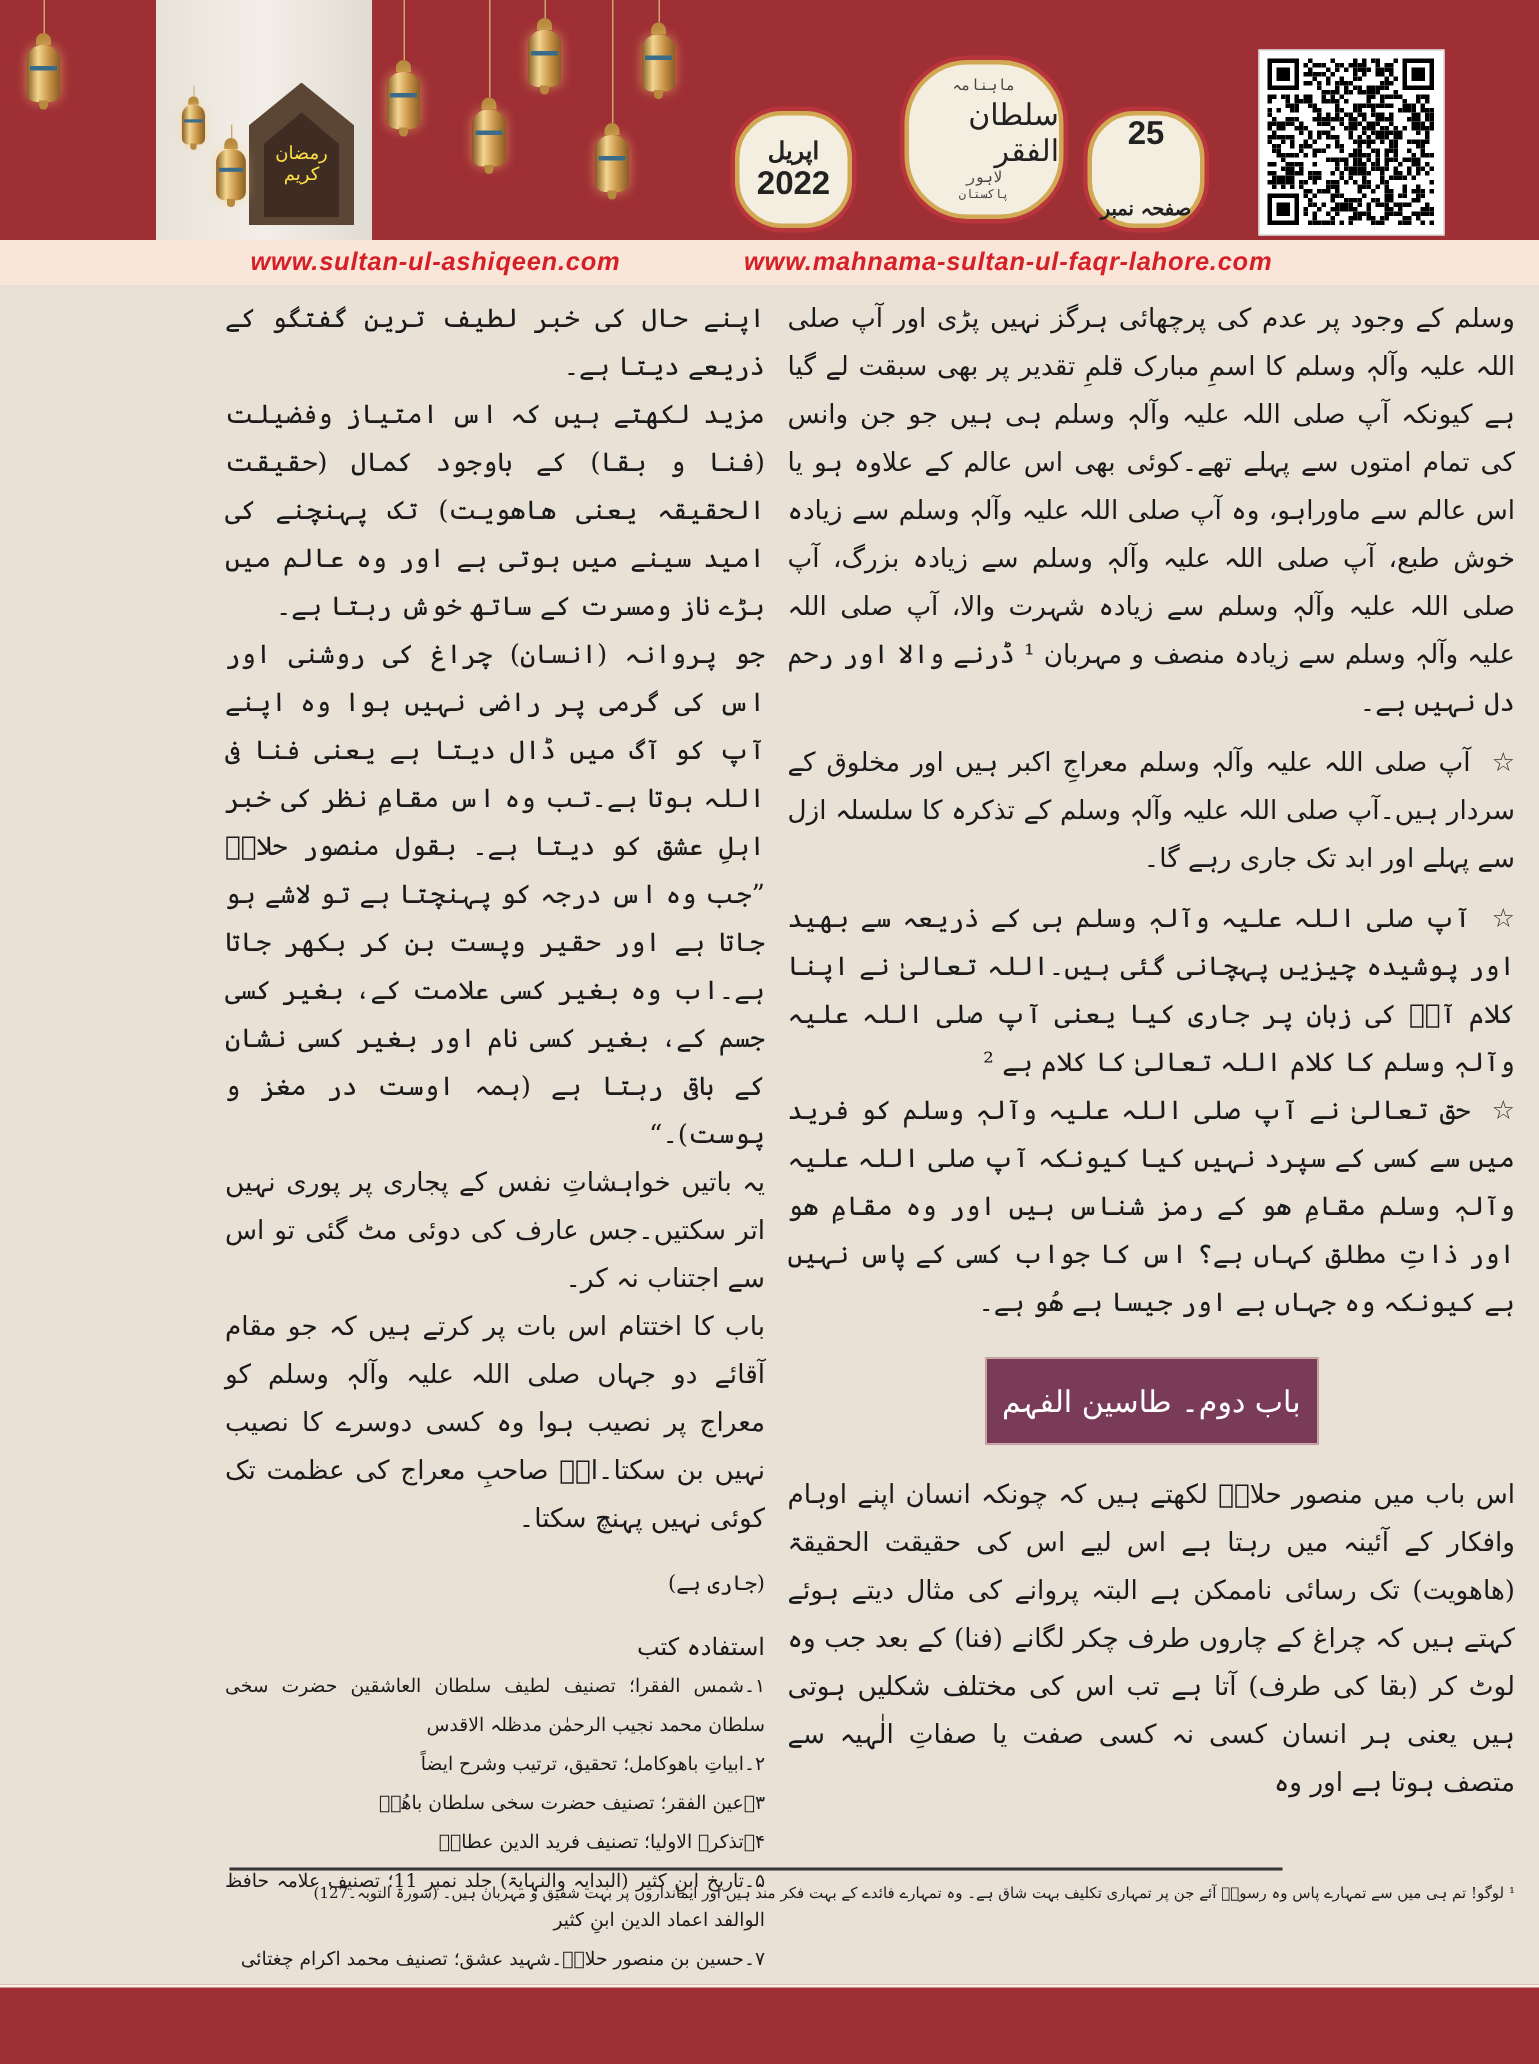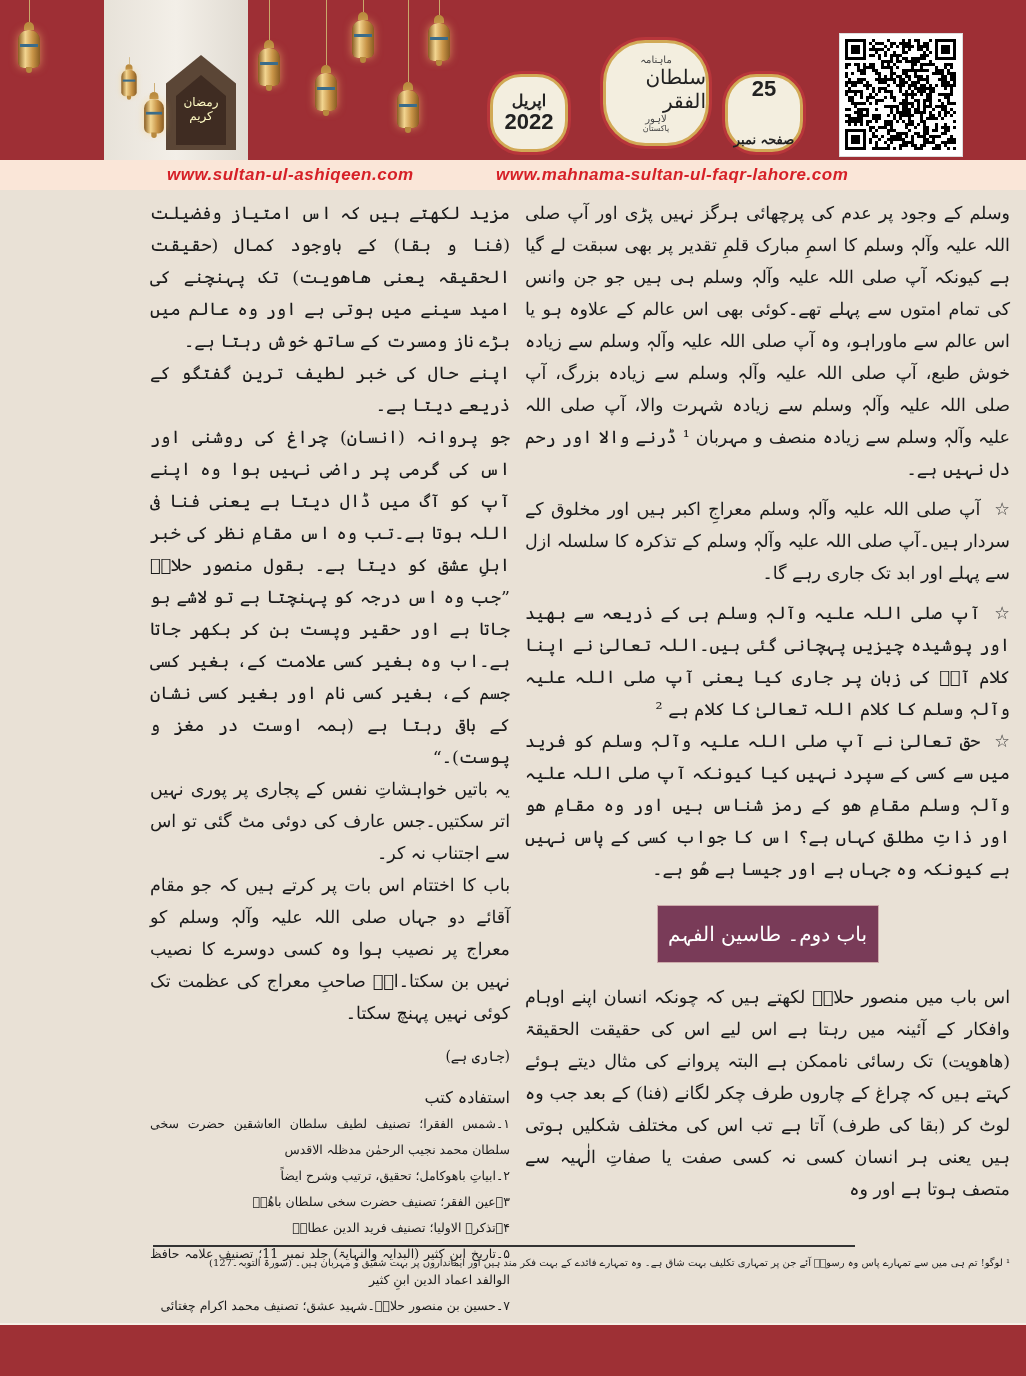--- a/index.html
+++ b/index.html
@@ -23,21 +23,21 @@
     clip-path:polygon(50% 0, 100% 30%, 100% 100%, 0 100%, 0 30%);
     border:0;
   }
   .arch-inner {
     position:absolute; left:176px; top:75px; width:50px; height:70px;
     background:#3f2c22;
     clip-path:polygon(50% 0, 100% 30%, 100% 100%, 0 100%, 0 30%);
   }
   .arch-text {
     position:absolute; left:178px; top:95px; width:46px; text-align:center;
-    color:#fef9c3; font-family:"DejaVu Serif", serif; font-size:12px;
+    color:#fde047; font-family:"DejaVu Serif", serif; font-size:12px;
   }
   .lantern { position:absolute; width:22px; }
   .lantern .string { width:1px; background:#c9a86a; margin:0 auto; }
   .lantern .cap { width:10px; height:8px; background:#b8893e; margin:0 auto; border-radius:5px 5px 0 0; }
   .lantern .body {
     width:22px; height:38px; margin:0 auto;
     background:linear-gradient(90deg,#8a5d22,#f2d590,#c89447,#8a5d22);
     border-radius:10px 10px 6px 6px;
     box-shadow:0 0 8px rgba(255,210,120,0.55);
   }
@@ -50,21 +50,21 @@
     box-shadow:0 0 0 3px #b8363b;
     display:flex; flex-direction:column; align-items:center; justify-content:center;
     color:#222;
   }
   .badge-date { left:490px; top:74px; width:72px; height:72px; border-radius:40%; }
   .badge-logo { left:603px; top:40px; width:100px; height:100px; border-radius:40%; }
   .badge-page { left:725px; top:74px; width:72px; height:72px; border-radius:40%;justify-content:space-between; }
   .badge .urdu-sm { font-family:"DejaVu Serif", serif; font-size:16px; line-height:18px; direction:rtl;font-weight:bold; }
   .badge .num { font-family:"Liberation Sans", sans-serif; font-weight:bold; font-size:22px; line-height:24px; }
   .badge .logo-title { font-family:"DejaVu Serif", serif; font-size:20px; direction:rtl; line-height:24px; }
-  .badge .logo-sub { font-family:Liberation Sans, sans-serif; font-size:10px; direction:rtl; color:#444; }
+  .badge .logo-sub { font-family:Liberation Mono, monospace; font-size:10px; direction:rtl; color:#444; }
 
   .qr {
     position:absolute; left:839px; top:33px; width:122px; height:122px;
     background:#fff; border:1px solid #ddd;
   }
   .qr svg { display:block; }
 
   .url-bar {
     position:absolute; left:0; top:160px; width:1026px; height:30px;
     background:#fae6d8;
@@ -807,22 +807,22 @@
     <span class="star">☆</span><span>آپ صلی اللہ علیہ وآلہٖ وسلم ہی کے ذریعہ سے بھید اور پوشیدہ چیزیں پہچانی گئی ہیں۔اللہ تعالیٰ نے اپنا کلام آپؐ کی زبان پر جاری کیا یعنی آپ صلی اللہ علیہ وآلہٖ وسلم کا کلام اللہ تعالیٰ کا کلام ہے ²</span>
   </p>
   <p class="p">
     <span class="star">☆</span><span>حق تعالیٰ نے آپ صلی اللہ علیہ وآلہٖ وسلم کو فرید میں سے کسی کے سپرد نہیں کیا کیونکہ آپ صلی اللہ علیہ وآلہٖ وسلم مقامِ ھو کے رمز شناس ہیں اور وہ مقامِ ھو اور ذاتِ مطلق کہاں ہے؟ اس کا جواب کسی کے پاس نہیں ہے کیونکہ وہ جہاں ہے اور جیسا ہے ھُو ہے۔</span>
   </p>
   <div class="chapter-box">باب دوم۔ طاسین الفہم</div>
   <p class="p">اس باب میں منصور حلاجؒ لکھتے ہیں کہ چونکہ انسان اپنے اوہام وافکار کے آئینہ میں رہتا ہے اس لیے اس کی حقیقت الحقیقۃ (ھاھویت) تک رسائی ناممکن ہے البتہ پروانے کی مثال دیتے ہوئے کہتے ہیں کہ چراغ کے چاروں طرف چکر لگانے (فنا) کے بعد جب وہ لوٹ کر (بقا کی طرف) آتا ہے تب اس کی مختلف شکلیں ہوتی ہیں یعنی ہر انسان کسی نہ کسی صفت یا صفاتِ الٰہیہ سے متصف ہوتا ہے اور وہ</p>
 </div>
 
 <div class="col col-left">
+  <p class="p">اپنے حال کی خبر لطیف ترین گفتگو کے ذریعے دیتا ہے۔</p>
   <p class="p">مزید لکھتے ہیں کہ اس امتیاز وفضیلت (فنا و بقا) کے باوجود کمال (حقیقت الحقیقہ یعنی ھاھویت) تک پہنچنے کی امید سینے میں ہوتی ہے اور وہ عالم میں بڑے ناز ومسرت کے ساتھ خوش رہتا ہے۔</p>
-  <p class="p">اپنے حال کی خبر لطیف ترین گفتگو کے ذریعے دیتا ہے۔</p>
   <p class="p">جو پروانہ (انسان) چراغ کی روشنی اور اس کی گرمی پر راضی نہیں ہوا وہ اپنے آپ کو آگ میں ڈال دیتا ہے یعنی فنا فی اللہ ہوتا ہے۔تب وہ اس مقامِ نظر کی خبر اہلِ عشق کو دیتا ہے۔ بقول منصور حلاجؒ ”جب وہ اس درجہ کو پہنچتا ہے تو لاشے ہو جاتا ہے اور حقیر وپست بن کر بکھر جاتا ہے۔اب وہ بغیر کسی علامت کے، بغیر کسی جسم کے، بغیر کسی نام اور بغیر کسی نشان کے باقی رہتا ہے (ہمہ اوست در مغز و پوست)۔“</p>
   <p class="p">یہ باتیں خواہشاتِ نفس کے پجاری پر پوری نہیں اتر سکتیں۔جس عارف کی دوئی مٹ گئی تو اس سے اجتناب نہ کر۔</p>
   <p class="p">باب کا اختتام اس بات پر کرتے ہیں کہ جو مقام آقائے دو جہاں صلی اللہ علیہ وآلہٖ وسلم کو معراج پر نصیب ہوا وہ کسی دوسرے کا نصیب نہیں بن سکتا۔انؐ صاحبِ معراج کی عظمت تک کوئی نہیں پہنچ سکتا۔</p>
   <div class="cont">(جاری ہے)</div>
   <div class="refs-title">استفادہ کتب</div>
   <div>
     <p class="ref">۱۔شمس الفقرا؛ تصنیف لطیف سلطان العاشقین حضرت سخی سلطان محمد نجیب الرحمٰن مدظلہ الاقدس</p>
     <p class="ref">۲۔ابیاتِ باھوکامل؛ تحقیق، ترتیب وشرح ایضاً</p>
     <p class="ref">۳۔عین الفقر؛ تصنیف حضرت سخی سلطان باھُوؒ</p>
     <p class="ref">۴۔تذکرۃ الاولیا؛ تصنیف فرید الدین عطارؒ</p>

